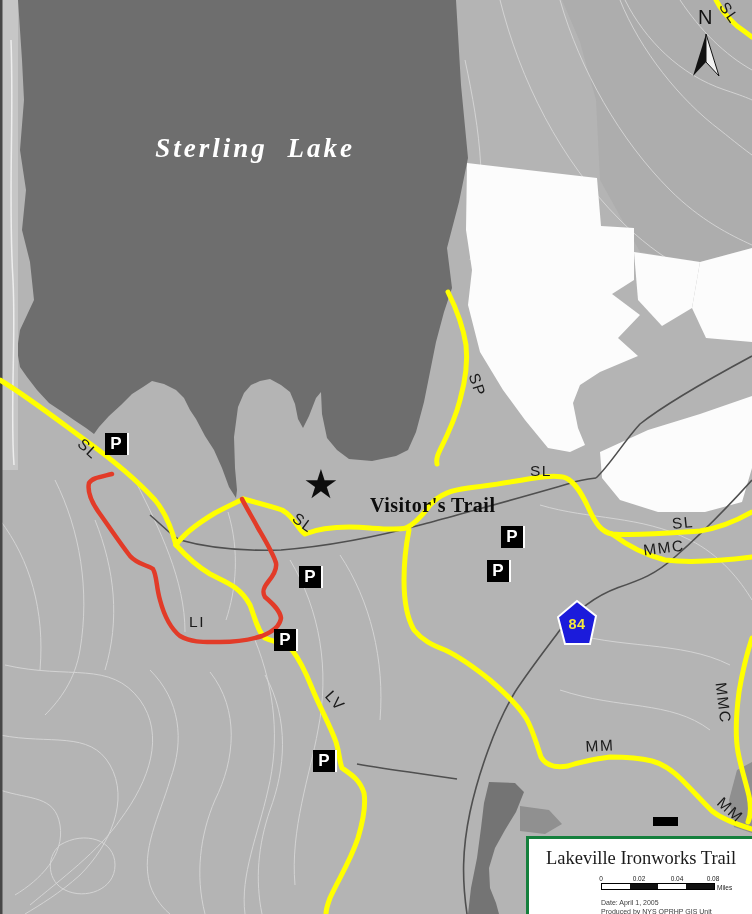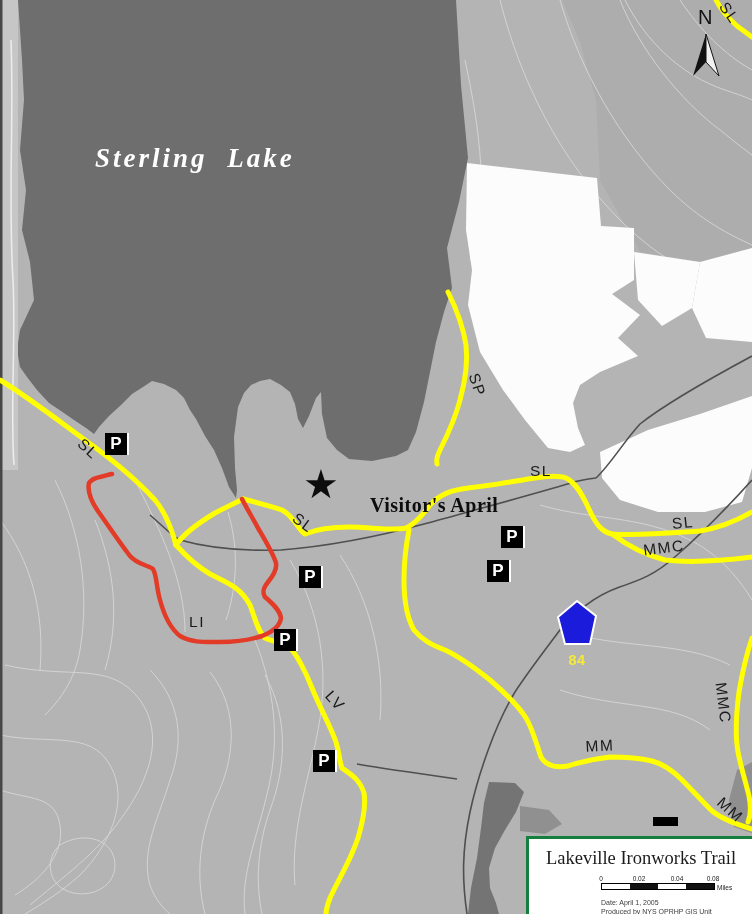--- a/index.html
+++ b/index.html
@@ -11,21 +11,21 @@
               color:#ffffff;font-size:27px;letter-spacing:3px;word-spacing:10px;}
   .vc-label{font-family:"Liberation Serif",serif;font-weight:bold;color:#0d0d0d;
             font-size:20px;letter-spacing:.5px;}
   .star{color:#0d0d0d;font-size:40px;line-height:40px;}
   .trail-label{font-size:15.5px;color:#1a1a1a;letter-spacing:1.5px;
                transform-origin:center center;}
   .north-n{font-size:20px;color:#111;}
   .pmark{position:absolute;width:22px;height:22px;background:#000;color:#fff;
          font-weight:bold;font-size:17px;display:flex;align-items:center;justify-content:center;
          border-right:2.5px solid #fdfdfd;line-height:22px;}
-  .shield-num{color:#f5e93c;font-size:14.5px;font-weight:bold;letter-spacing:.5px;margin-top:36px;}
+  .shield-num{color:#f5e93c;font-size:14.5px;font-weight:bold;letter-spacing:.5px;}
   
   .titlebox{position:absolute;left:526px;top:836px;width:224px;height:77px;
             background:#ffffff;border:3px solid #15803d;}
   .titlebox h1{margin:9px 0 0 0;text-align:center;font-family:"Liberation Serif",serif;
                font-weight:normal;font-size:18.5px;color:#1b1b1b;}
   .scalewrap{position:relative;margin:6px 0 0 72px;width:130px;height:16px;}
   .ticks{position:relative;height:8px;font-size:6.5px;color:#222;}
   .ticks span{position:absolute;transform:translateX(-50%);}
   .bar{position:relative;width:112px;height:5px;border:1px solid #000;display:flex;}
   .bar i{display:block;height:100%;}
@@ -120,24 +120,24 @@
     <g>
       <polygon points="706,34 693,76 706,62" fill="#121212"></polygon>
       <polygon points="706,34 719,76 706,62" fill="#f2f2f2" stroke="#121212" stroke-width="1"></polygon>
     </g>
 
     <rect x="653" y="817" width="25" height="9" fill="#000"></rect>
 
     <polygon points="577,601 558,617 565,644 590,644 596,616" fill="#1b1bdb" stroke="#ffffff" stroke-width="2"></polygon>
   </svg>
 
-  <div class="overlay lake-label" style="left:95px;top:143px;width:260px;text-align:left;">Sterling Lake</div>
+  <div class="overlay lake-label" style="left:95px;top:133px;width:260px;text-align:right;">Sterling Lake</div>
 
   <div class="overlay star" style="left:303px;top:464px;">★</div>
-  <div class="overlay vc-label" style="left:370px;top:494px;">Visitor's April</div>
+  <div class="overlay vc-label" style="left:370px;top:494px;">Visitor's Trail</div>
 
   <div class="overlay north-n" style="left:698px;top:6px;">N</div>
 
   <div class="overlay trail-label" style="left:88px;top:449px;transform:translate(-50%,-50%) rotate(42deg);">SL</div>
   <div class="overlay trail-label" style="left:303px;top:523px;transform:translate(-50%,-50%) rotate(36deg);">SL</div>
   <div class="overlay trail-label" style="left:541px;top:471px;transform:translate(-50%,-50%);">SL</div>
   <div class="overlay trail-label" style="left:683px;top:523px;transform:translate(-50%,-50%) rotate(-6deg);">SL</div>
   <div class="overlay trail-label" style="left:729px;top:13px;transform:translate(-50%,-50%) rotate(55deg);">SL</div>
   <div class="overlay trail-label" style="left:477px;top:385px;transform:translate(-50%,-50%) rotate(72deg);">SP</div>
   <div class="overlay trail-label" style="left:197px;top:622px;transform:translate(-50%,-50%);">LI</div>

